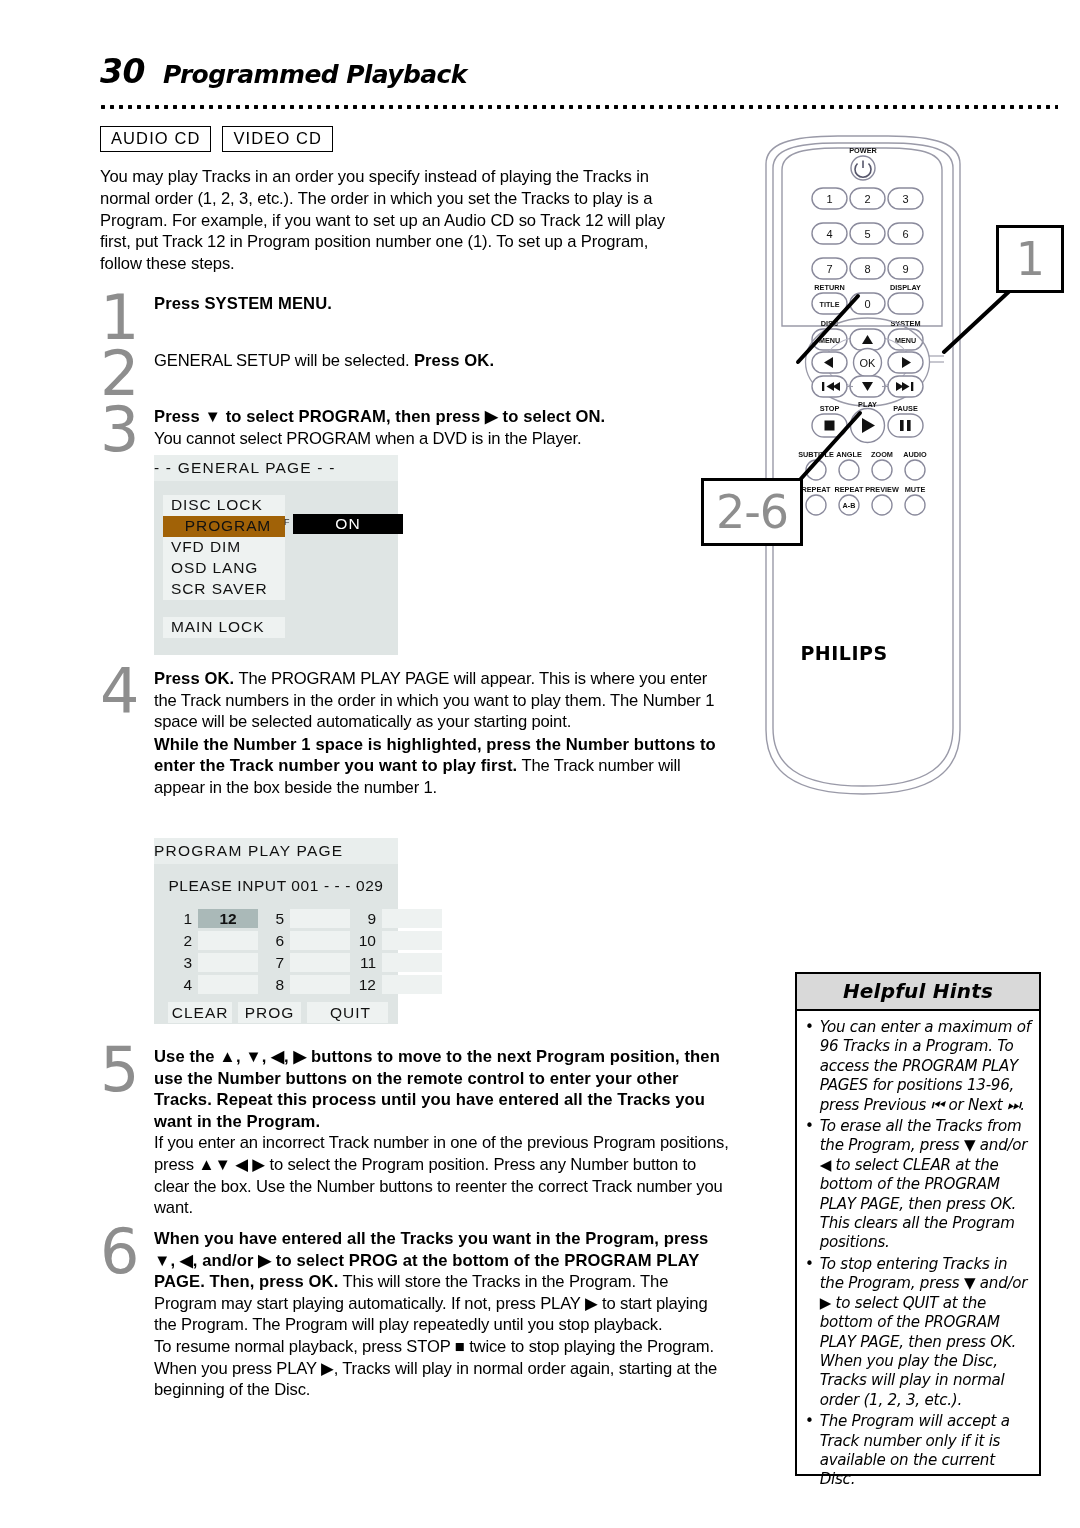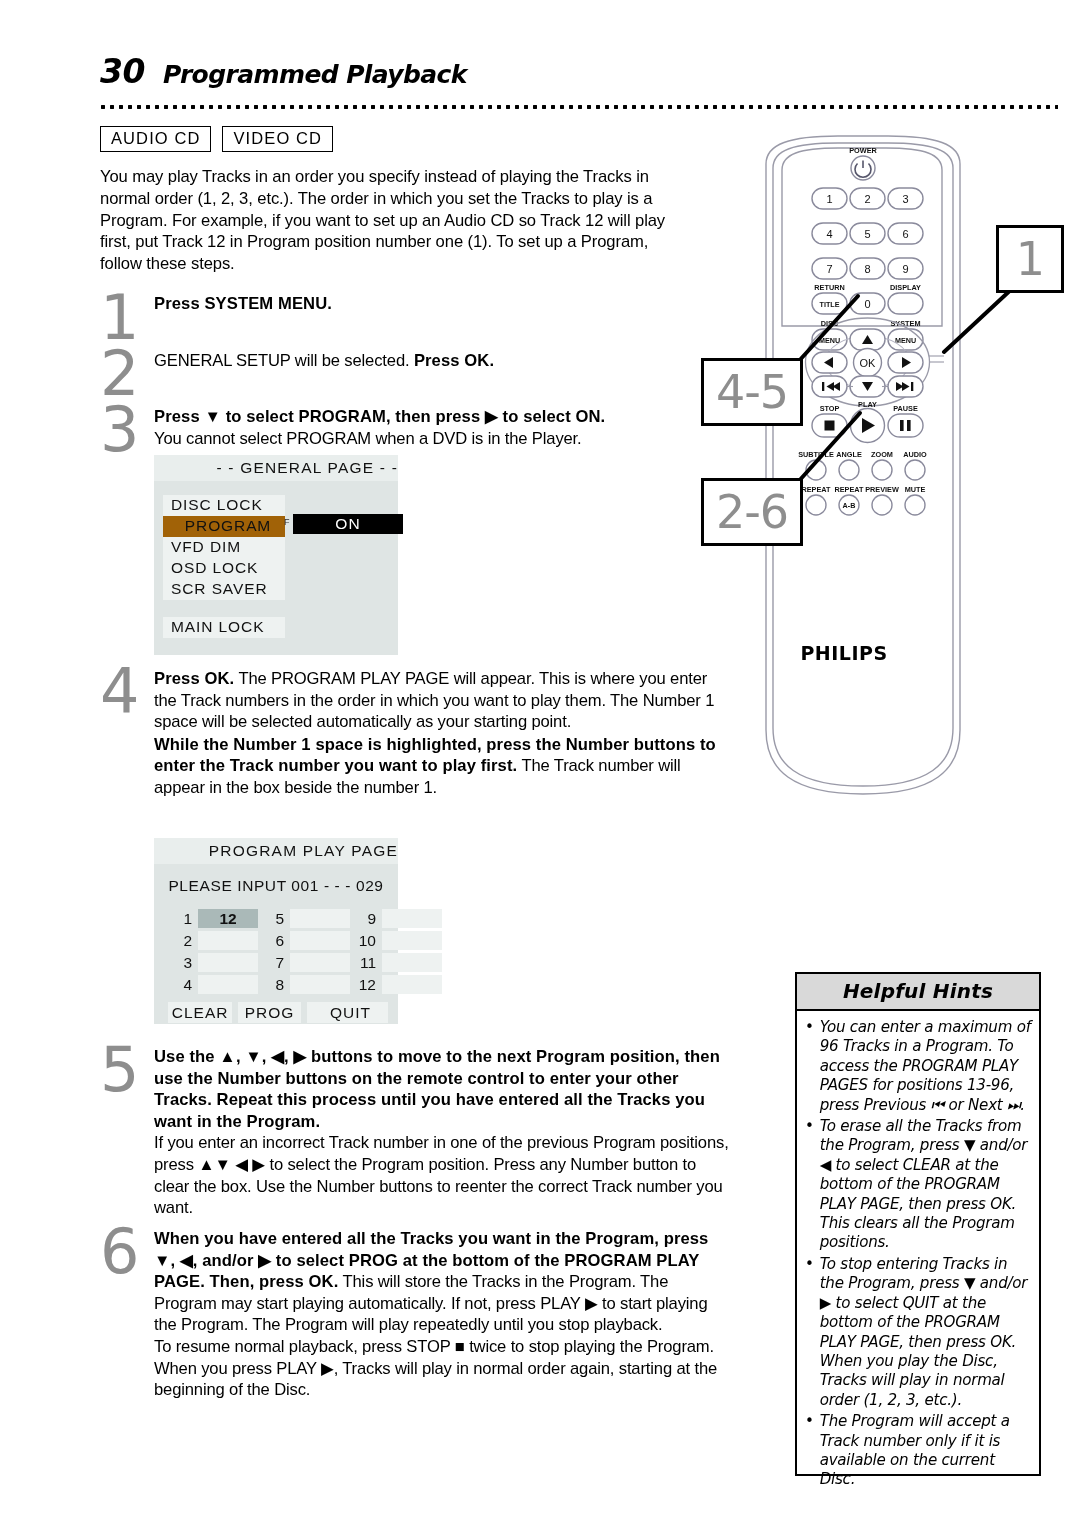--- a/index.html
+++ b/index.html
@@ -51,21 +51,21 @@
   }
   .steptext{
     position:absolute;
     font-size:16.6px;line-height:21.6px;letter-spacing:-0.15px;
   }
   .steptext b{font-weight:bold;letter-spacing:0.1px;}
 
   
   .osd{position:absolute;background:#dfe5e4;}
   .osd-title{
-    background:#e9eeed;text-align:right;
+    background:#e9eeed;text-align:left;
     font-size:15.5px;letter-spacing:1.2px;
     padding:4px 0 4px 0;color:#111;
   }
   .osd-body{position:relative;}
   .osd-row{
     background:#eef2f1;font-size:15.5px;letter-spacing:0.9px;
     padding:1px 0 2px 8px;color:#111;
   }
   .osd-row.sel{background:#a16207;text-align:center;}
   .osd-val{
@@ -162,21 +162,21 @@
       <div>You cannot select PROGRAM when a DVD is in the Player.</div>
     </div>
   </div>
 
   <div class="osd" style="left:116px;top:455px;width:244px;height:200px;">
     <div class="osd-title">- -  GENERAL PAGE  - -</div>
     <div class="osd-body" style="padding:14px 0 0 0;">
       <div class="osd-row" style="margin-left:9px;width:114px;">DISC LOCK</div>
       <div class="osd-row sel" style="margin-left:9px;width:114px;">PROGRAM</div>
       <div class="osd-row" style="margin-left:9px;width:114px;">VFD DIM</div>
-      <div class="osd-row" style="margin-left:9px;width:114px;">OSD LOCK</div>
+      <div class="osd-row" style="margin-left:9px;width:114px;">OSD LANG</div>
       <div class="osd-row" style="margin-left:9px;width:114px;">SCR SAVER</div>
       <div class="osd-row" style="margin-left:9px;width:114px;margin-top:17px;">
         <span>MAIN LOCK</span>
       </div>
       <span class="osd-flag" style="left:130px;top:36px;">F</span>
       <span class="osd-val" style="left:139px;top:33px;width:110px;height:20px;line-height:20px;">ON</span>
     </div>
   </div>
 
   <div class="step" style="left:62px;top:666px;width:580px;">
@@ -408,21 +408,20 @@
                 font-family:'DejaVu Sans',sans-serif;font-weight:bold;font-size:19px;letter-spacing:0.5px;">PHILIPS</div>
   </div>
 
   <svg class="lead" style="left:660px;top:225px;width:370px;height:340px;" viewBox="0 0 370 340">
     <path d="M318 60 L246 127" stroke="#000" stroke-width="4" fill="none" stroke-linecap="round"></path>
     <path d="M100 137 L160 71" stroke="#000" stroke-width="4" fill="none" stroke-linecap="round"></path>
     <path d="M100 257 L162 188" stroke="#000" stroke-width="4" fill="none" stroke-linecap="round"></path>
   </svg>
 
   <div class="callout" style="left:958px;top:225px;width:62px;height:62px;">1</div>
-  <div class="callout" style="left:663px;top:358px;width:96px;height:62px;">4-5</div>
   <div class="callout" style="left:663px;top:478px;width:96px;height:62px;">2-6</div>
 
   <div class="hints">
     <div class="hints-hd">Helpful Hints</div>
     <div class="hints-body">
       <div class="hint">
         <span class="dot">•</span>
         <span class="htxt">You can enter a maximum of 96 Tracks in a Program. To access the PROGRAM PLAY PAGES for positions 13-96, press Previous ⏮ or Next ⏭.</span>
       </div>
       <div class="hint">

